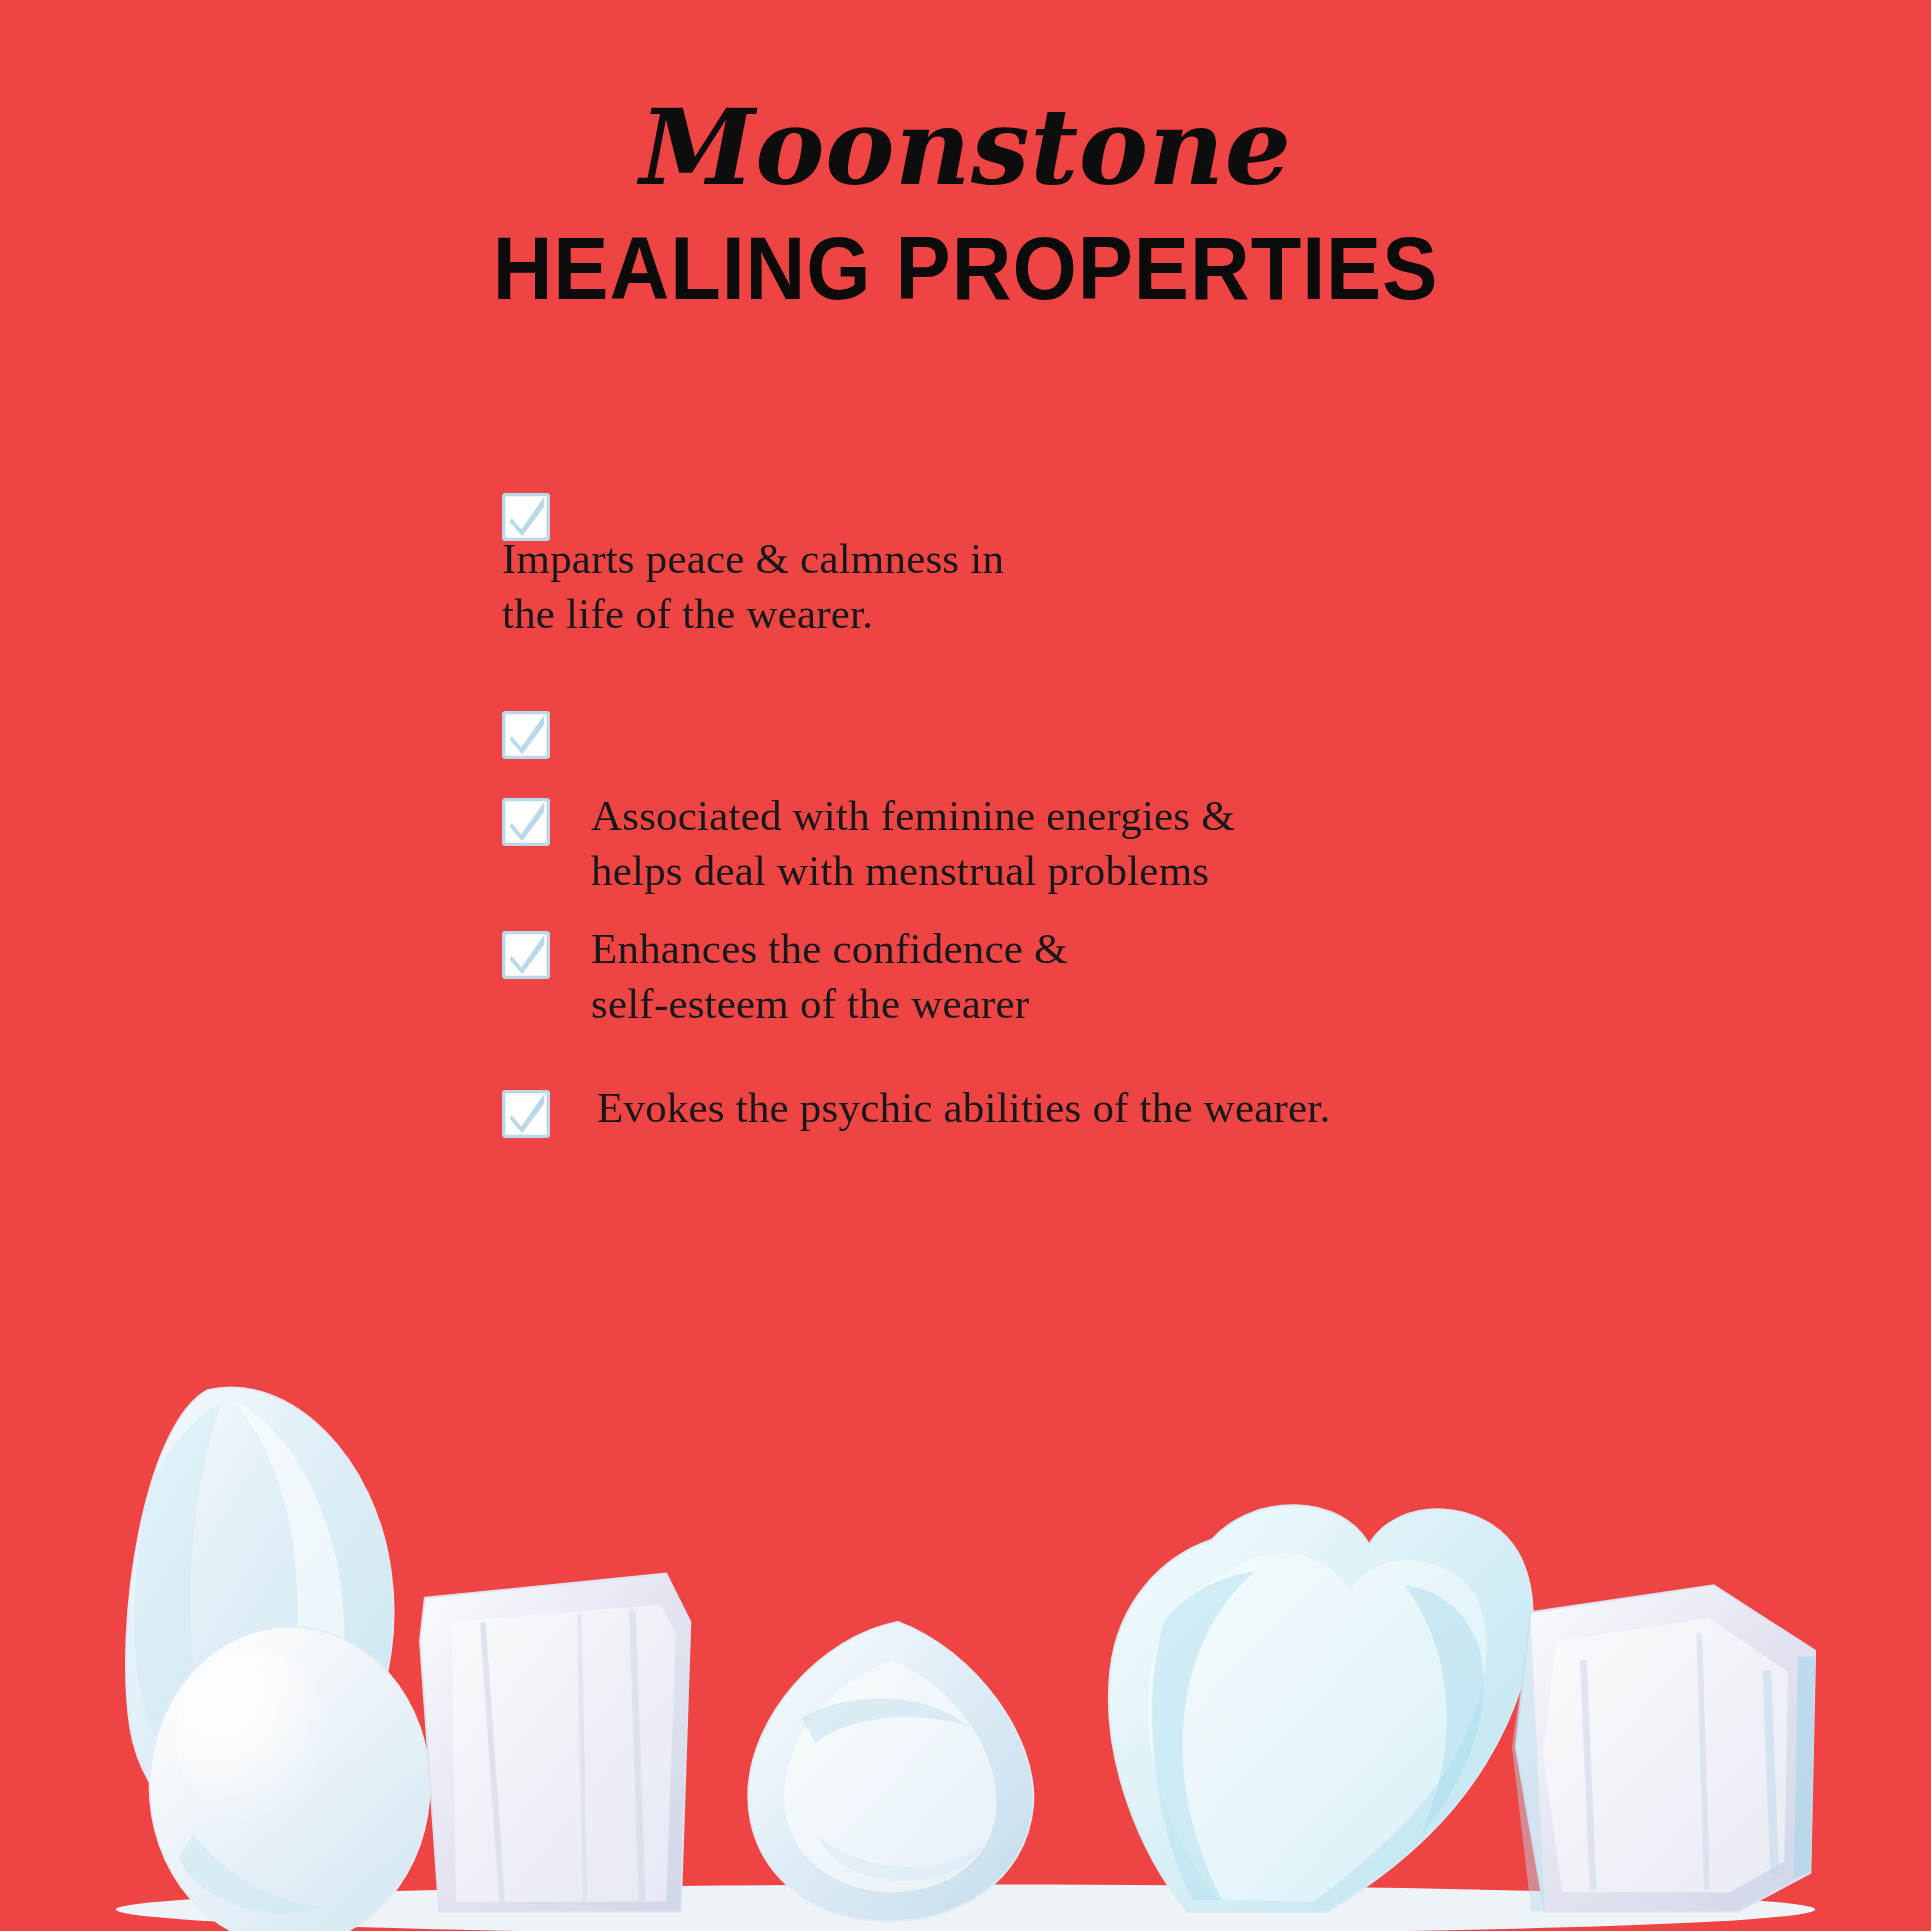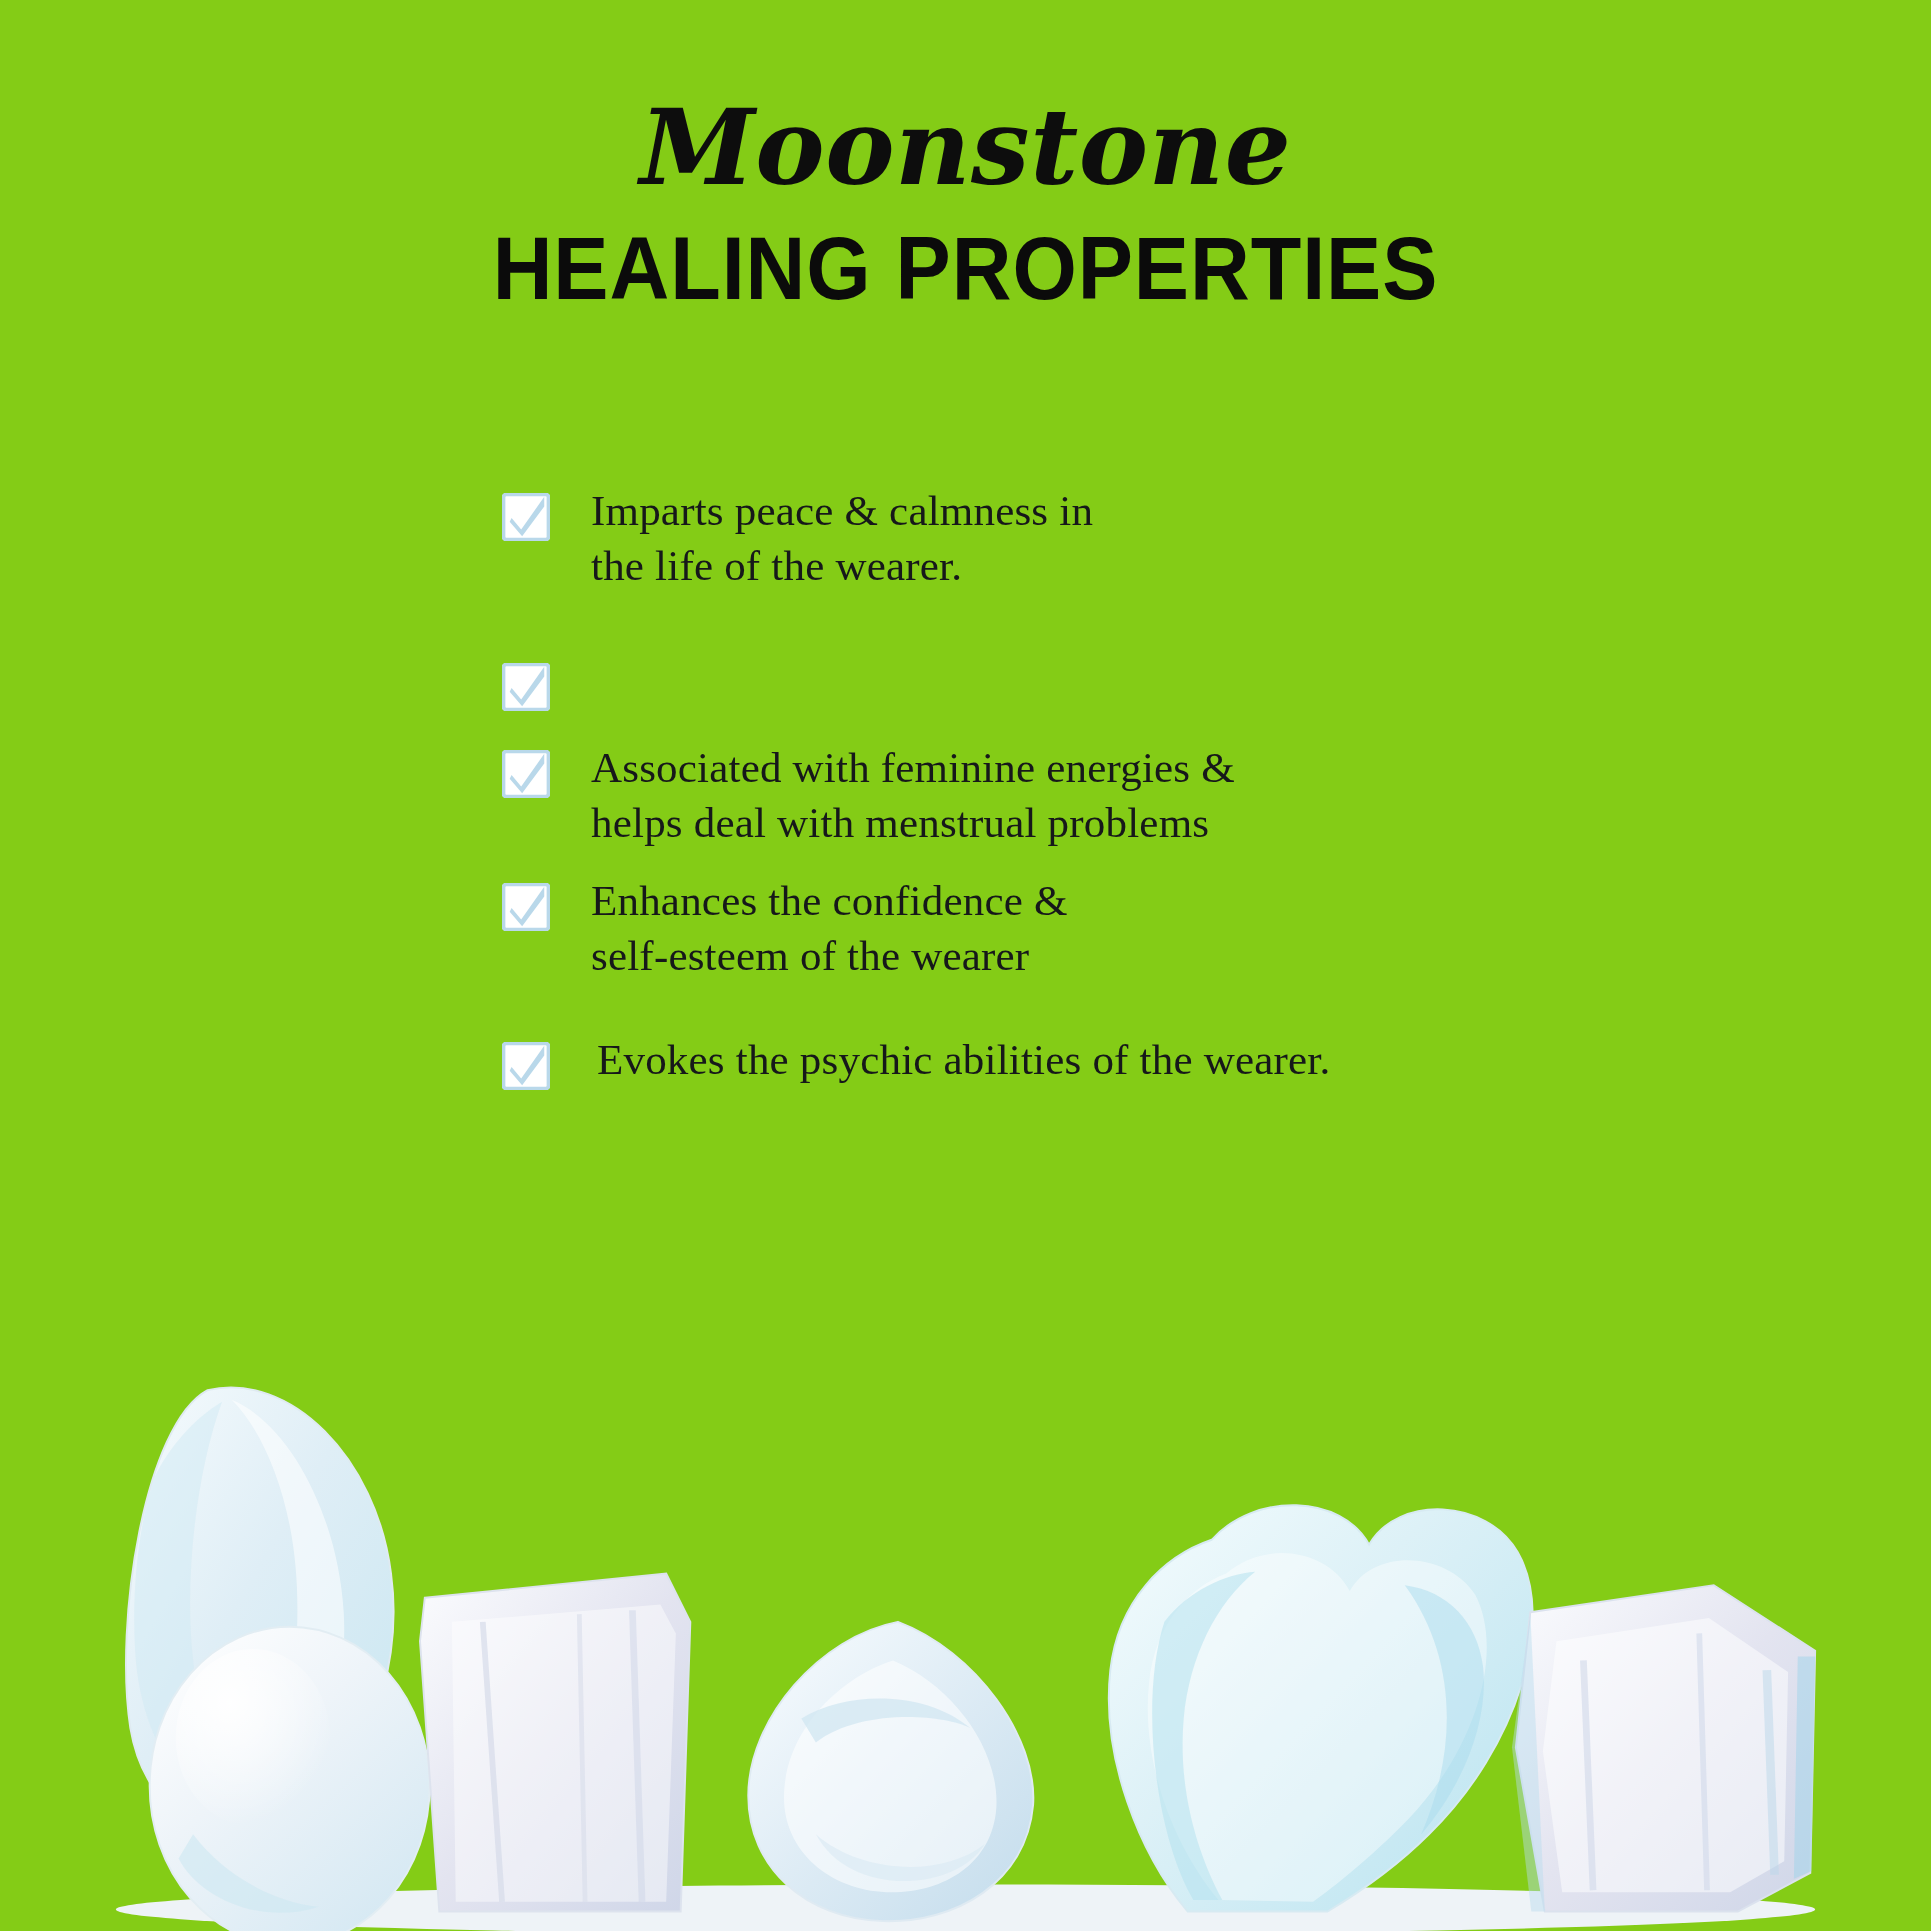--- a/index.html
+++ b/index.html
@@ -10,21 +10,21 @@
     width: 1931px;
     height: 1931px;
     background: #ffffff;
     font-family: "Liberation Serif", serif;
     overflow: hidden;
     position: relative;
   }
   .page {
     position: absolute;
     inset: 0;
-    background: #84cc16;
+    background: #ef4444;
   }
 
   
   .header {
     padding-top: 93px;
     text-align: center;
   }
   .title-script {
     font-family: "DejaVu Serif", serif;
     font-style: italic;
@@ -73,21 +73,21 @@
   .item-text {
     font-family: "Liberation Serif", serif;
     font-size: 43px;
     line-height: 1.28;
     color: #16181a;
     letter-spacing: 0.2px;
     white-space: pre-line;
   }
 
   
-  .item.i0 { margin-bottom: 60px; }
+  .item.i0 { margin-bottom: 60px; flex-direction: column; }
   .item.i1 { margin-bottom: 39px; }
   .item.i2 { margin-bottom: 23px; }
   .item.i3 { margin-bottom: 49px; }
 
   
   .stones {
     position: absolute;
     left: 0;
     bottom: 0;
     width: 1931px;

